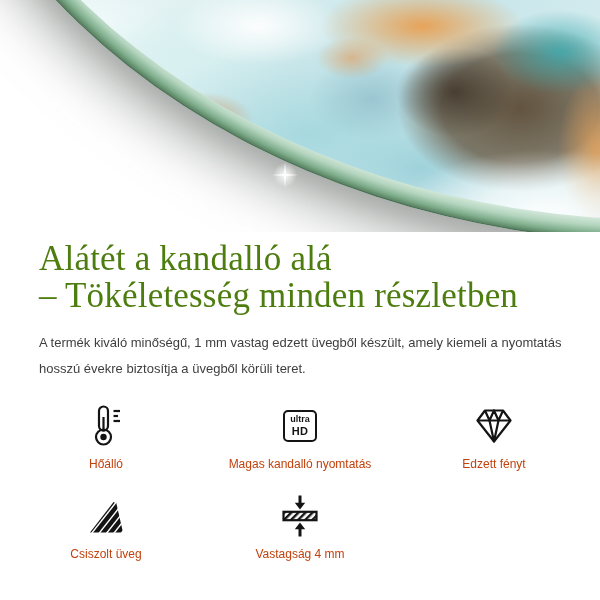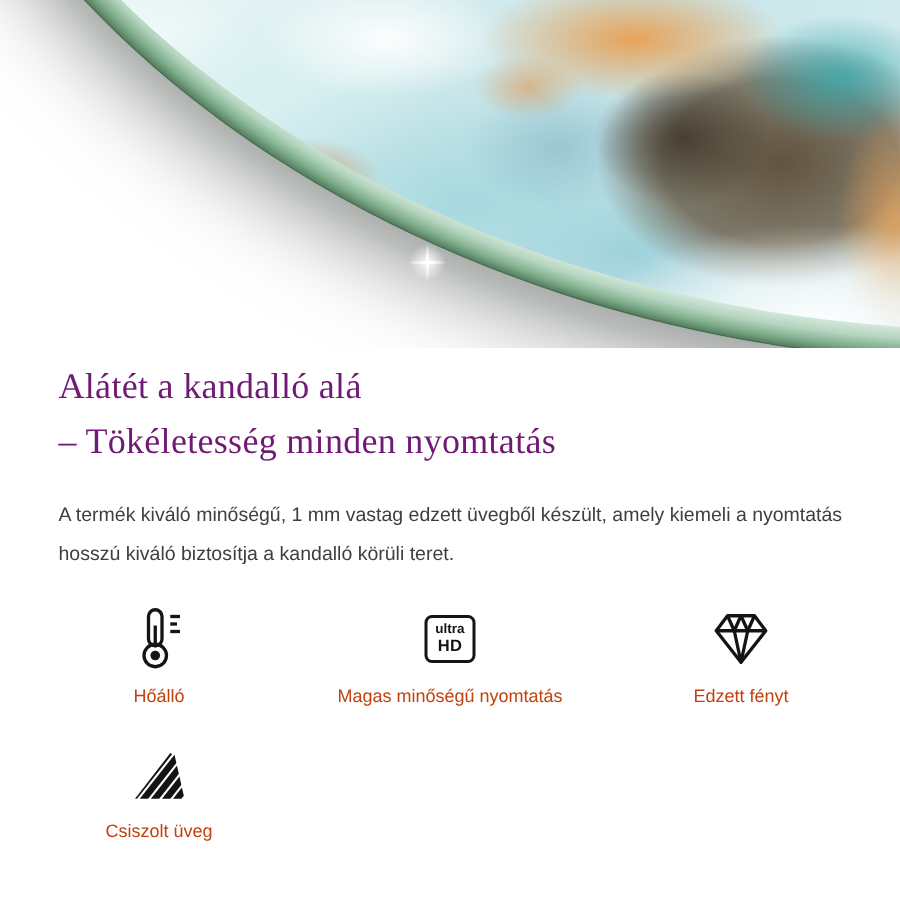--- a/index.html
+++ b/index.html
@@ -46,21 +46,21 @@
     background: radial-gradient(circle, rgba(255,255,255,0.95) 0%, rgba(255,255,255,0) 65%); }
   .sparkle .ray-v { position:absolute; left:12px; top:0; width:2px; height:26px;
     background: linear-gradient(to bottom, rgba(255,255,255,0), #fff 48%, #fff 52%, rgba(255,255,255,0)); }
   .sparkle .ray-h { position:absolute; top:12px; left:0; height:2px; width:26px;
     background: linear-gradient(to right, rgba(255,255,255,0), #fff 48%, #fff 52%, rgba(255,255,255,0)); }
 
   
   .content { padding:8px 39px 0 39px; }
   .title {
     margin:0; font-family:"Liberation Serif", serif; font-weight:400;
-    font-size:24px; line-height:37px; color:#701a75; letter-spacing:0.2px;
+    font-size:35px; line-height:37px; color:#4d7c0f; letter-spacing:0.2px;
   }
   .title span { display:block; }
   .desc { margin:16px 0 0 0; font-size:13px; line-height:25.5px; color:#3e3e3e; }
   .desc .line { display:block; white-space:nowrap; }
 
   
   .features {
     display:grid; grid-template-columns:repeat(3,1fr);
     width:582px; margin:22px auto 0 auto; row-gap:22px;
   }
@@ -89,25 +89,25 @@
     <div class="sparkle">
       <div class="glow"></div>
         <div class="ray-v"></div>
         <div class="ray-h"></div>
     </div>
   </div>
 
   <div class="content">
     <h1 class="title">
       <span>Alátét a kandalló alá</span>
-      <span>– Tökéletesség minden nyomtatás</span>
+      <span>– Tökéletesség minden részletben</span>
     </h1>
     <p class="desc">
       <span class="line">A termék kiváló minőségű, 1 mm vastag edzett üvegből készült, amely kiemeli a nyomtatás</span>
-      <span class="line">hosszú kiváló biztosítja a kandalló körüli teret.</span>
+      <span class="line">hosszú évekre biztosítja a üvegből körüli teret.</span>
     </p>
   </div>
 
   <div class="features">
 
     <div class="feature">
       <div class="icon-box">
         <svg width="36" height="44" viewBox="0 0 36 44">
           <rect class="s" x="11" y="2.5" width="9" height="24" rx="4.5"></rect>
           <circle class="s" cx="15.5" cy="33" r="7.5"></circle>
@@ -121,21 +121,21 @@
       <div class="label">Hőálló</div>
     </div>
 
     <div class="feature">
       <div class="icon-box">
         <div class="uhd">
           <span class="t">ultra</span>
           <span class="b">HD</span>
         </div>
       </div>
-      <div class="label">Magas minőségű nyomtatás</div>
+      <div class="label">Magas kandalló nyomtatás</div>
     </div>
 
 
     <div class="feature">
       <div class="icon-box">
         <svg width="44" height="40" viewBox="0 0 44 40">
           <path class="s" stroke-width="2" stroke-linejoin="round" d="M13 4.5 L31 4.5 L38.5 14.5 L22 35.5 L5.5 14.5 Z"></path>
           <path class="s" stroke-width="1.8" d="M5.5 14.5 L38.5 14.5"></path>
           <path class="s" stroke-width="1.8" stroke-linejoin="round" d="M13 4.5 L17.5 14.5 L22 4.5 L26.5 14.5 L31 4.5"></path>
           <path class="s" stroke-width="1.8" stroke-linejoin="round" d="M17.5 14.5 L22 35.5 L26.5 14.5"></path>
@@ -157,15 +157,32 @@
             <line x1="8.4" y1="38.5" x2="34.4" y2="5.5"></line>
             <line x1="15.8" y1="38.5" x2="41.8" y2="5.5"></line>
             <line x1="23.2" y1="38.5" x2="49.2" y2="5.5"></line>
             <line x1="30.6" y1="38.5" x2="56.6" y2="5.5"></line>
           </g>
         </svg>
       </div>
       <div class="label">Csiszolt üveg</div>
     </div>
 
+    <div class="feature">
+      <div class="icon-box">
+        <svg width="40" height="44" viewBox="0 0 40 44">
+          <defs>
+            <pattern id="hatch" width="5" height="5" patternUnits="userSpaceOnUse" patternTransform="rotate(45)">
+              <rect width="2.4" height="5" fill="#141414"></rect>
+            </pattern>
+          </defs>
+          <line x1="20" y1="1.5" x2="20" y2="9.8" stroke="#141414" stroke-width="3"></line>
+          <polygon points="14.8,8.8 25.2,8.8 20,15.6" fill="#141414"></polygon>
+          <rect x="3.5" y="17.8" width="33" height="8.4" fill="url(#hatch)" stroke="#141414" stroke-width="2.2"></rect>
+          <line x1="20" y1="42.5" x2="20" y2="34.2" stroke="#141414" stroke-width="3"></line>
+          <polygon points="14.8,35.2 25.2,35.2 20,28.4" fill="#141414"></polygon>
+        </svg>
+      </div>
+      <div class="label">Vastagság 4 mm</div>
+    </div>
 
   </div>
 </div>
 
 </body></html>

